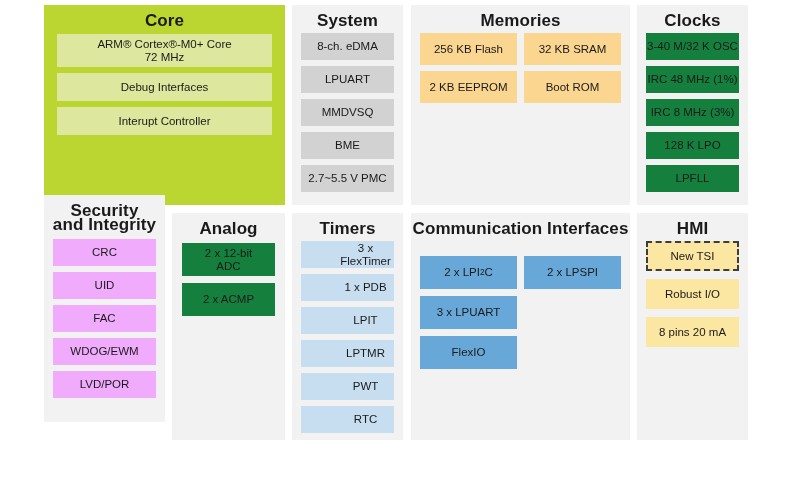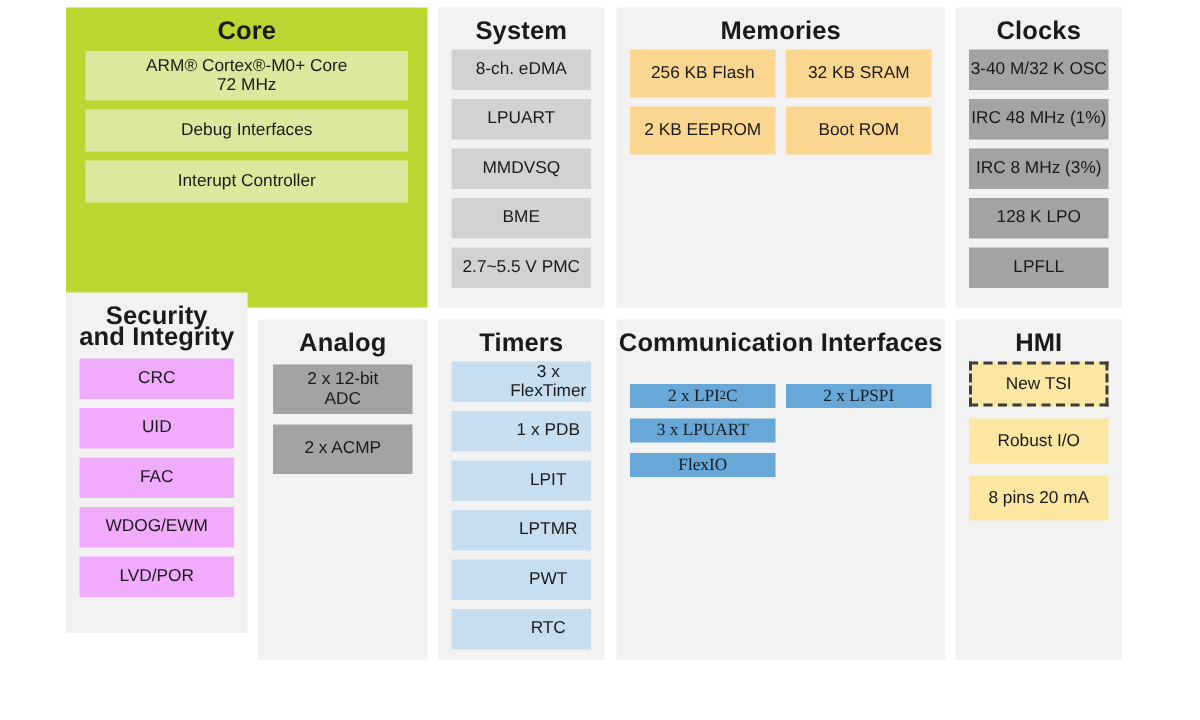--- a/index.html
+++ b/index.html
@@ -59,21 +59,21 @@
     font-size: 11.5px;
     line-height: 13px;
     color: #1a1a1a;
     white-space: pre-line;
   }
 
   
   .b-coreinner { background: #dde79d; }
   .b-gray      { background: #d2d2d2; }
   .b-orange-l  { background: #fbd690; }
-  .b-orange    { background: #a3a3a3; }
+  .b-orange    { background: #15803d; }
   .b-purple    { background: #f0abfc; }
   .b-blue-l    { background: #c7ddf0; padding-left: 36px; }
   .b-blue      { background: #68a8d8; }
   .b-cream     { background: #fbe6a2; }
   .b-optional  {
     background: #fbe6a2;
     border: 2px dashed #3c3c3c;
     text-align: center;
   }
 
@@ -122,22 +122,21 @@
   
   #panel-comm .grid {
     position: absolute;
     left: 9px; right: 9px; top: 43px;
     display: flex;
     flex-wrap: wrap;
     gap: 7px;
   }
   #panel-comm .grid .block {
     width: calc(50% - 3.5px);
-    height: 16px;
-    font-family: Liberation Serif, serif;
+    height: 33px;
   }
   #panel-comm .grid .block.newline { margin-right: calc(50% + 3.5px); }
 
   sup { font-size: 0.72em; vertical-align: super; line-height: 0; }
 
   
   #legend {
     position: absolute;
     left: 48px;
     top: 480px;

